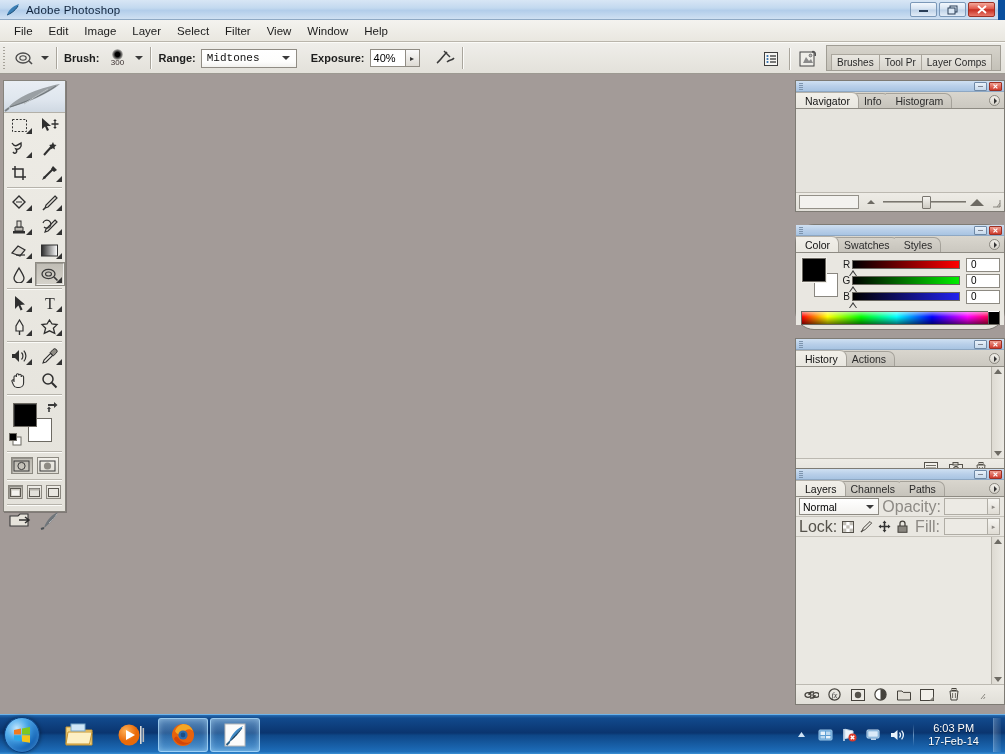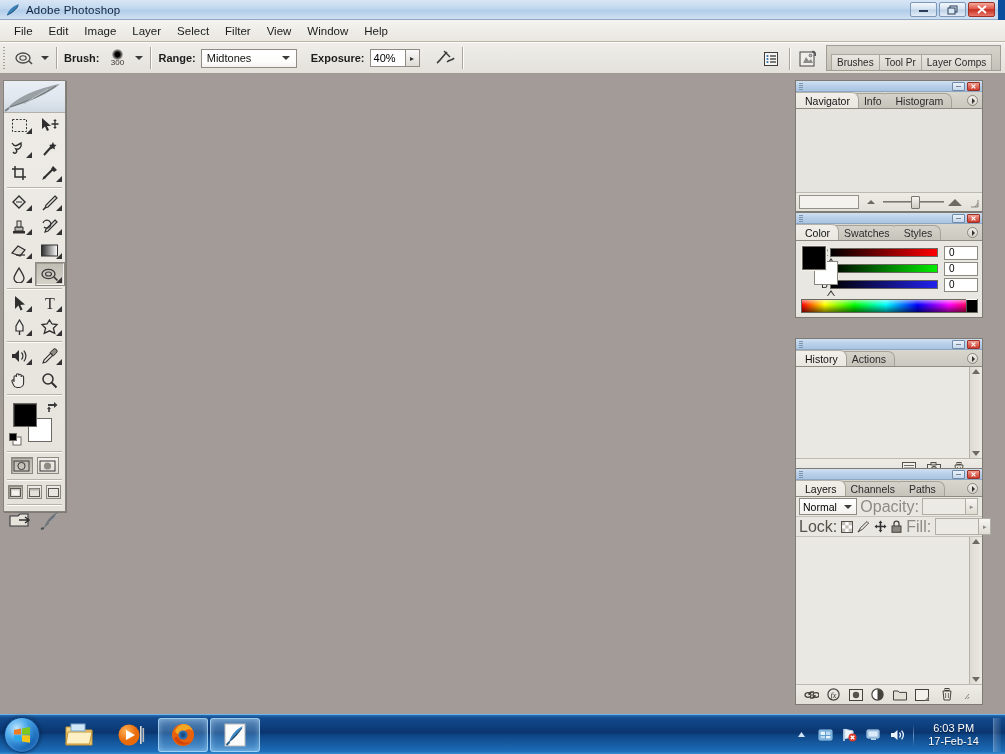--- a/index.html
+++ b/index.html
@@ -68,21 +68,21 @@
     background:radial-gradient(circle,#000 0%,#000 28%,rgba(0,0,0,.55) 52%,rgba(0,0,0,0) 78%);
   }
   .brush-num{ font-size:8px;color:#3a2f2f;line-height:8px;margin-top:-1px;}
   select.ps-select, .ps-combo{
     height:19px; font-family:"Liberation Sans",sans-serif; font-size:11px;
     border:1px solid #908c84; background:#fff; color:#111;
     padding:0 2px; border-radius:0;
   }
   .ps-combo{ width:96px; display:flex;align-items:center;justify-content:space-between;
     background:linear-gradient(180deg,#fff 0%,#fdfdfc 70%,#f2f1ee 100%);}
-  .ps-combo .cb-txt{ padding-left:3px; }
+  .ps-combo .cb-txt{ padding-left:3px;font-family:Liberation Mono, monospace; }
   .ps-combo .cb-arrow{ margin-right:4px; }
   .ps-num{
     width:36px;height:18px;border:1px solid #908c84;background:#fff;
     font-size:11px;display:flex;align-items:center;padding-left:3px;
   }
   .ps-spin{
     width:14px;height:18px;border:1px solid #908c84;border-left:none;
     background:linear-gradient(180deg,#fafafa,#dedbd4);
     display:flex;align-items:center;justify-content:center;
   }
@@ -159,21 +159,21 @@
   .modebtn.on{ background:linear-gradient(180deg,#b9b6ae,#cfccc4);
     box-shadow:inset 1px 1px 0 rgba(0,0,0,.2); }
   .scrbtn{ width:15px;height:14px;border:1px solid #8c8981;
     background:linear-gradient(180deg,#efede7,#dad8d0);
     display:flex;align-items:center;justify-content:center;}
   .scrbtn.on{ background:linear-gradient(180deg,#b5b2aa,#cbc8c0);
     box-shadow:inset 1px 1px 0 rgba(0,0,0,.2);}
 
   
   .palette{
-    position:absolute; width:188px;
+    position:absolute; width:210px;
     background:linear-gradient(180deg,#eeece6,#e6e4dd);
     border:1px solid #7e7b74;
   }
   .pal-title{
     height:11px;
     background:linear-gradient(180deg,#cfe0f2 0%,#b7cee8 55%,#a8c4e2 100%);
     border-bottom:1px solid #8ea8c4;
     position:relative;
   }
   .pal-title .dots{
@@ -728,21 +728,21 @@
         <div style="width:9px;height:9px">
           <svg width="9" height="9">
               <path d="M8 1 L8 8 L1 8" stroke="#8a8780" fill="none"></path>
               <path d="M8 4 L5 8 M8 6.5 L7 8" stroke="#8a8780"></path>
             </svg>
         </div>
       </div>
     </div>
   </div>
 
-  <div class="palette" style="left:795px;top:212px;">
+  <div class="palette" style="left:795px;top:224px;border-radius:19px;">
     <div class="pal-title">
       <span class="dots"></span>
       <div class="pal-wb">
         <span>─</span>
         <span class="x">✕</span>
       </div>
     </div>
     <div class="pal-tabs">
       <div class="ptab active">Color</div>
       <div class="ptab">Swatches</div>

